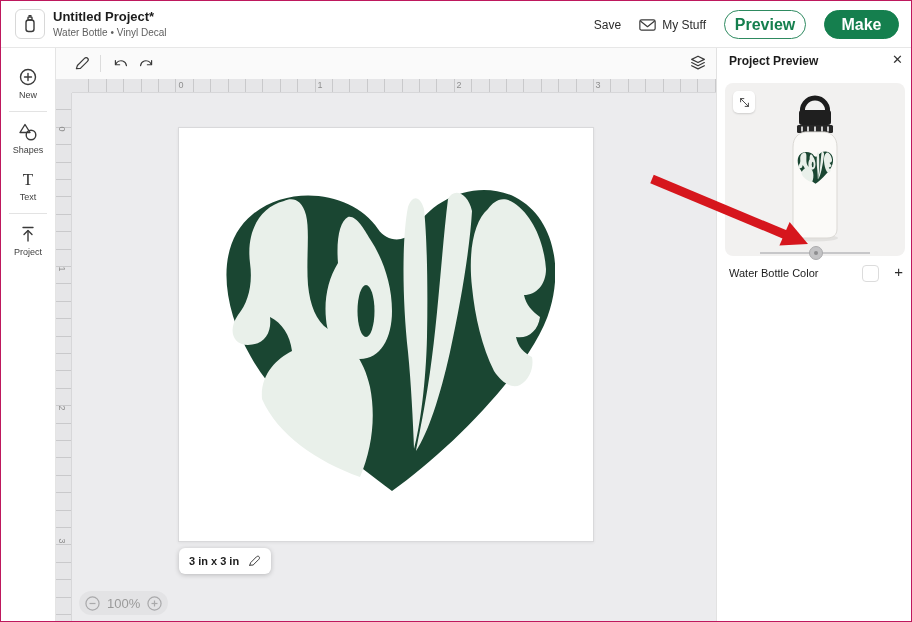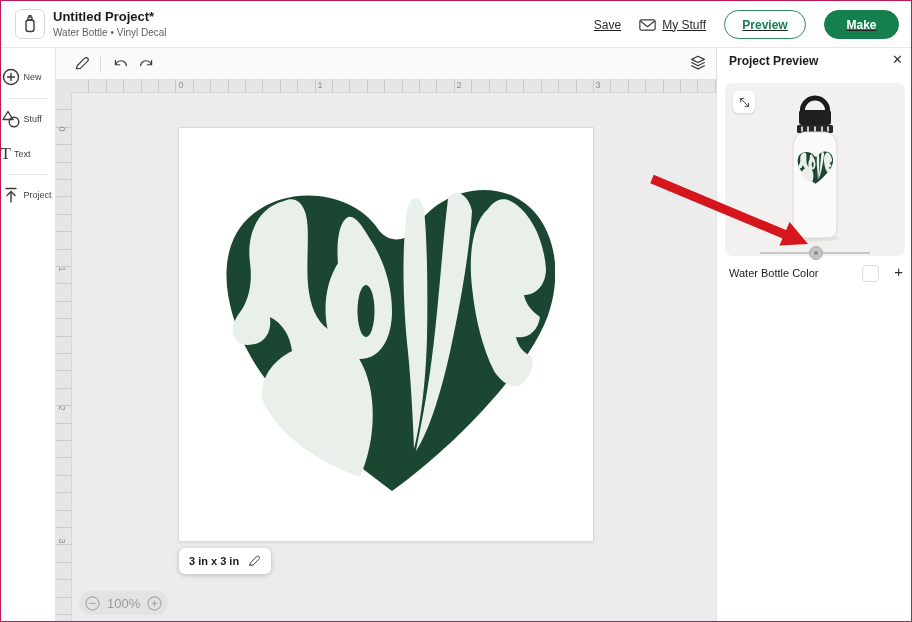--- a/index.html
+++ b/index.html
@@ -11,31 +11,31 @@
     color: #222;
   }
   
   .header { position:absolute; left:0; top:0; width:912px; height:47px;
     background:#fff; border-bottom:1px solid #e7e7e7; z-index:5; }
   .app-icon-btn { position:absolute; left:14px; top:8px; width:30px; height:30px;
     border:1px solid #d8d8d8; border-radius:6px; background:#fff;
     display:flex; align-items:center; justify-content:center; cursor:pointer; }
   .proj-title { position:absolute; left:52px; top:8px; font-size:13px; font-weight:bold; color:#1c1c1c; }
   .proj-sub   { position:absolute; left:52px; top:26px; font-size:10px; color:#5f5f5f; }
-  .hdr-right { position:absolute; right:14px; top:0; height:47px; display:flex; align-items:center; gap:18px;text-decoration:underline; }
+  .hdr-right { position:absolute; right:14px; top:0; height:47px; display:flex; align-items:center; gap:18px; }
   .txt-btn { font-size:12px; color:#2c2c2c; cursor:pointer; display:flex; align-items:center; gap:6px; background:none; border:none; font-family:inherit; }
-  .pill { height:29px; border-radius:15px; font-size:12px; font-weight:bold; cursor:pointer;
+  .pill { height:29px; border-radius:15px; font-size:16px; font-weight:bold; cursor:pointer;
     display:flex; align-items:center; justify-content:center; font-family:inherit;text-align:right; }
   .pill.preview { width:82px; background:#fff; border:1px solid #2e8a60; color:#157f4e; }
   .pill.make { width:75px; background:#157f4e; border:1px solid #157f4e; color:#fff; }
   
   .sidebar { position:absolute; left:0; top:47px; width:55px; height:575px;
     background:#fff; border-right:1px solid #e4e4e4; z-index:4;
     display:flex; flex-direction:column; align-items:center; padding-top:12px; }
-  .side-item { width:55px; display:flex; align-items:center; gap:3px;
+  .side-item { width:55px; display:flex; flex-direction:column; align-items:center; gap:3px;
     padding:7px 0 8px 0; cursor:pointer; }
   .side-item .lbl { font-size:9px; color:#3f3f3f; }
   .side-div { width:38px; border-top:1px solid #e3e3e3; margin:3px 0; }
   
   .canvas-area { position:absolute; left:55px; top:47px; width:660px; height:575px; background:#ececee; }
   .cv-toolbar { position:absolute; left:0; top:0; width:660px; height:31px; background:#fafafa; }
   .tool-btn { position:absolute; width:24px; height:24px; top:3px; display:flex; align-items:center; justify-content:center;
     cursor:pointer; color:#333; font-size:16px; background:none; border:none; }
   .tool-sep { position:absolute; left:44px; top:7px; height:17px; border-left:1px solid #dcdcdc; }
   .h-ruler { position:absolute; left:16px; top:31px; width:644px; height:14px; background:#e6e6e8;
@@ -142,21 +142,21 @@
         <line x1="6.5" y1="10" x2="13.5" y2="10" class="stroke-ic"></line>
       </svg>
       <span class="lbl">New</span>
     </div>
     <div class="side-div"></div>
     <div class="side-item">
       <svg width="20" height="20" viewBox="0 0 20 20">
         <path d="M7 2.5 L12 10.5 L2 10.5 Z" class="stroke-ic"></path>
         <circle cx="13" cy="13" r="4.8" fill="#fff" class="stroke-ic"></circle>
       </svg>
-      <span class="lbl">Stuff</span>
+      <span class="lbl">Shapes</span>
     </div>
     <div class="side-item">
       <span style="font-family:'Liberation Serif',serif;font-size:17px;line-height:19px;color:#333;">T</span>
       <span class="lbl">Text</span>
     </div>
     <div class="side-div"></div>
     <div class="side-item">
       <svg width="20" height="20" viewBox="0 0 20 20">
         <line x1="5" y1="3.5" x2="15" y2="3.5" class="stroke-ic"></line>
         <line x1="10" y1="7" x2="10" y2="17" class="stroke-ic"></line>

